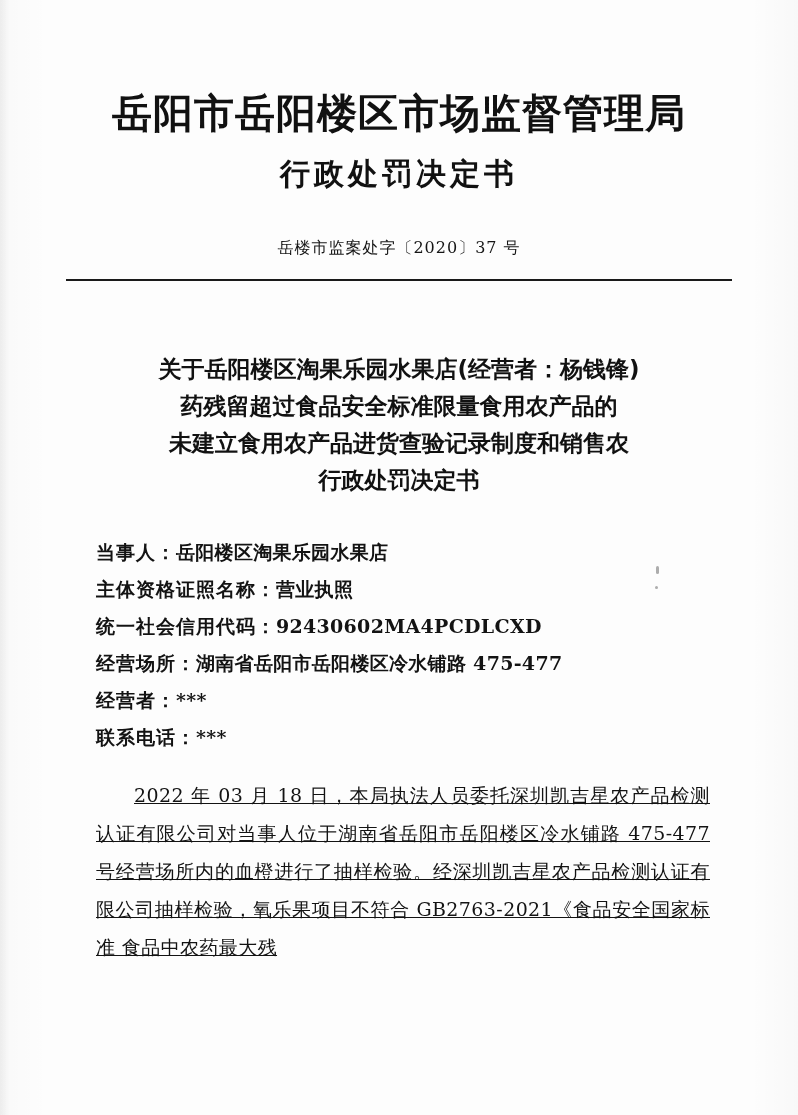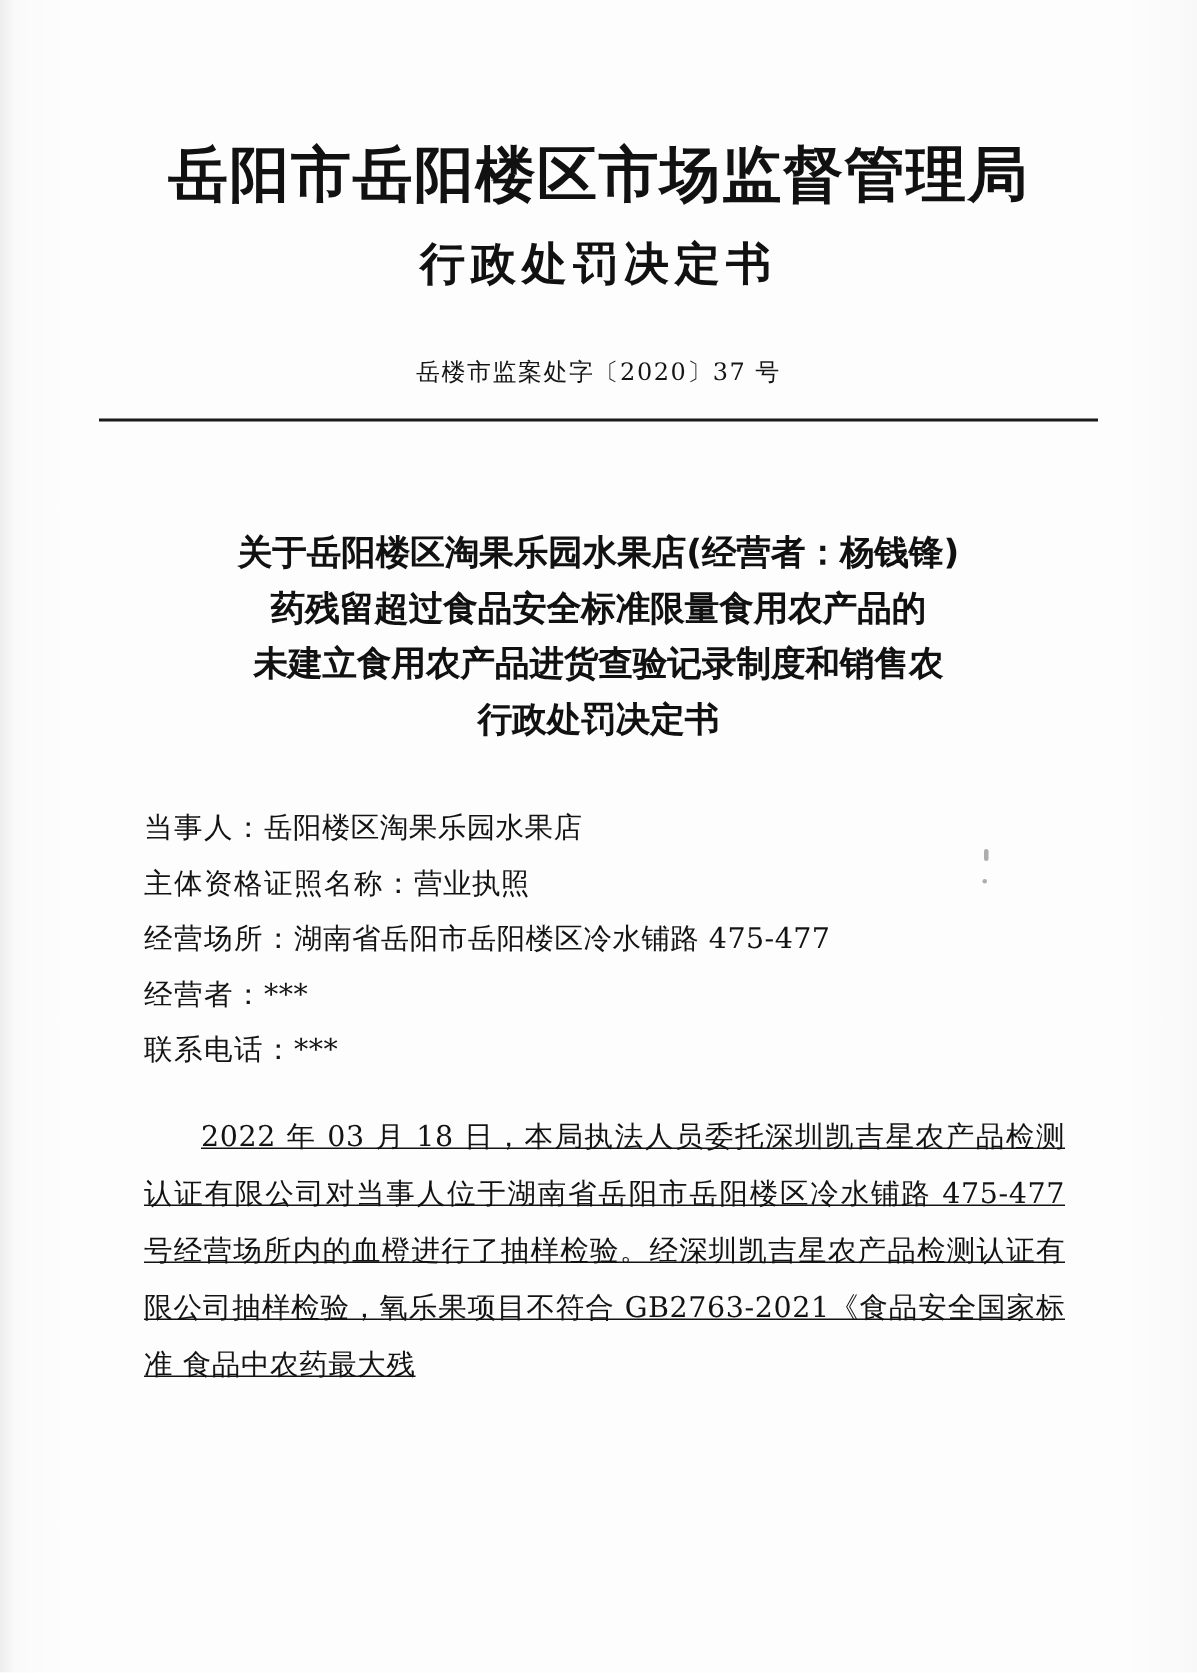--- a/index.html
+++ b/index.html
@@ -23,21 +23,21 @@
       #fdfdfd;
     box-sizing: border-box;
     padding: 0 66px;
   }
   .header-block {
     padding-top: 92px;
     text-align: center;
   }
   .doc-title-1,
   .doc-title-2 {
-    font-family: Liberation Sans, sans-serif;
+    font-family: Liberation Mono, monospace;
     font-weight: bold;
     font-size: 40px;
     line-height: 1.25;
     letter-spacing: 1px;
     color: #111111;
     white-space: nowrap;
   }
   .doc-title-2 {
     font-size: 30px;
     letter-spacing: 4px;
@@ -73,20 +73,21 @@
   .body-block {
     margin-top: 34px;
     padding: 0 22px 0 30px;
     font-size: 19px;
     line-height: 1.95;
     color: #131313;
   }
   .field-line {
     white-space: nowrap;
     letter-spacing: 0.5px;
+    font-weight: bold;
   }
   .field-label {
     letter-spacing: 1px;
   }
   .field-value {
     letter-spacing: 0.3px;
   }
   .para {
     margin-top: 20px;
     text-indent: 38px;
@@ -134,20 +135,23 @@
   </div>
 
   <div class="body-block">
     <div class="field-line">
       <span class="field-label">当事人：</span><span class="field-value">岳阳楼区淘果乐园水果店</span>
     </div>
     <div class="field-line">
       <span class="field-label">主体资格证照名称：</span><span class="field-value">营业执照</span>
     </div>
     <div class="field-line">
+      <span class="field-label">统一社会信用代码：</span><span class="field-value">92430602MA4PCDLCXD</span>
+    </div>
+    <div class="field-line">
       <span class="field-label">经营场所：</span><span class="field-value">湖南省岳阳市岳阳楼区冷水铺路 475-477</span>
     </div>
     <div class="field-line">
       <span class="field-label">经营者：</span><span class="field-value">***</span>
     </div>
     <div class="field-line">
       <span class="field-label">联系电话：</span><span class="field-value">***</span>
     </div>
 
     <div class="para">2022 年 03 月 18 日，本局执法人员委托深圳凯吉星农产品检测认证有限公司对当事人位于湖南省岳阳市岳阳楼区冷水铺路 475-477 号经营场所内的血橙进行了抽样检验。经深圳凯吉星农产品检测认证有限公司抽样检验，氧乐果项目不符合 GB2763-2021《食品安全国家标准 食品中农药最大残</div>

